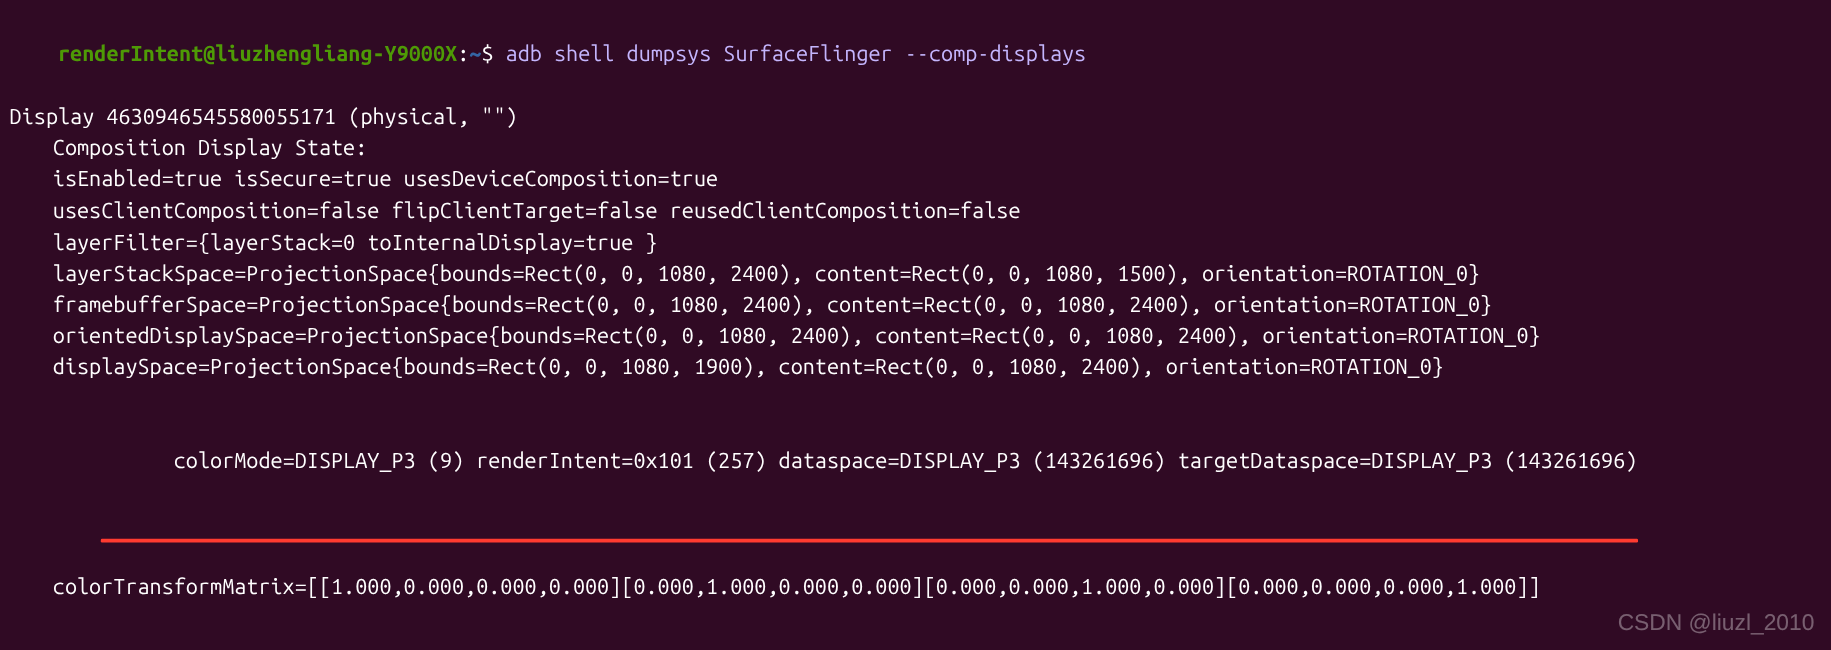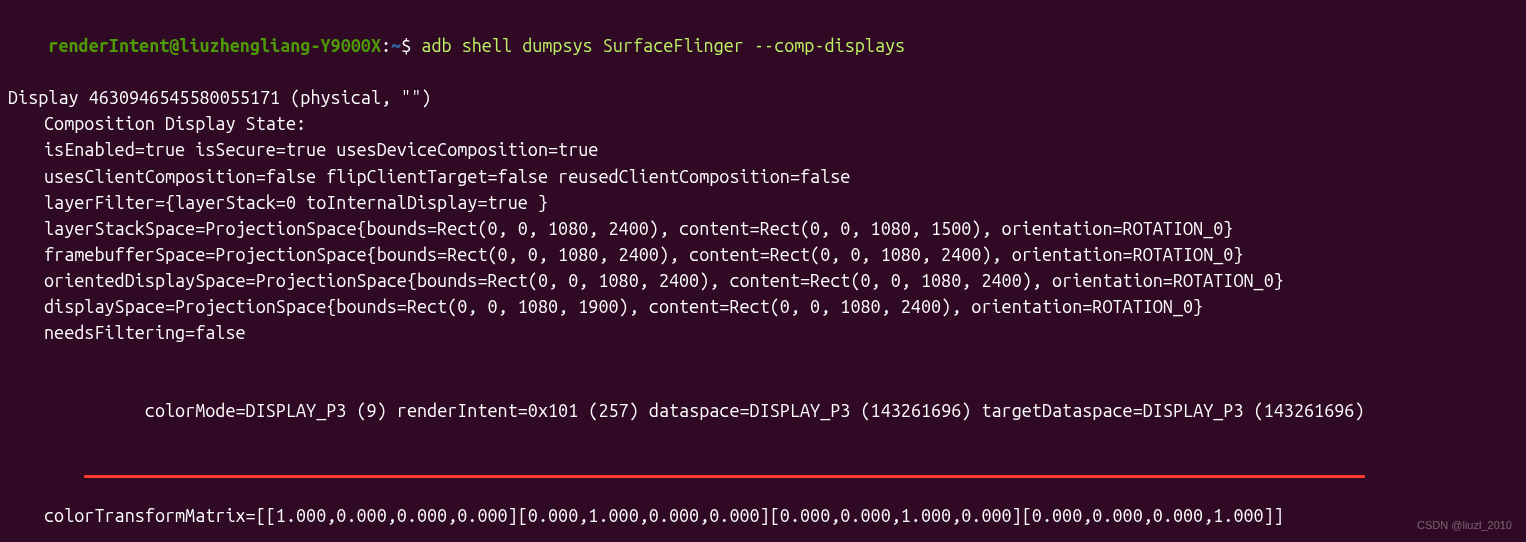--- a/index.html
+++ b/index.html
@@ -12,38 +12,38 @@
     padding: 6px 8px;
     width: 1526px;
     height: 542px;
     overflow: hidden;
     position: relative;
   }
   .prompt-user { color: #4e9a06; font-weight: bold; }
   .prompt-colon { color: #ffffff; }
   .prompt-path { color: #3465a4; font-weight: bold; }
   .prompt-dollar { color: #ffffff; }
-  .cmd { color: #bef264; text-align: center; }
+  .cmd { color: #c4b5fd; text-align: center; }
   .line { white-space: pre; }
   .indent1 { padding-left: 36px; }
   .highlight-wrap { position: relative; display: inline-block; }
   .underline-red {
     position: absolute;
     left: 0; right: 0;
     bottom: -2px;
     height: 3px;
     background: #ff3b30;
     border-radius: 1px;
   }
   .watermark {
     position: absolute;
     right: 14px;
     bottom: 8px;
     color: rgba(255,255,255,0.35);
-    font-size: 11px;
+    font-size: 19px;
     font-family: sans-serif;
   }
 </style>
 </head>
 <body>
 
 <div class="terminal">
 
   <div class="line">
     <span class="prompt-user">renderIntent@liuzhengliang-Y9000X</span><span class="prompt-colon">:</span><span class="prompt-path">~</span><span class="prompt-dollar">$ </span><span class="cmd">adb shell dumpsys SurfaceFlinger --comp-displays</span>
@@ -51,21 +51,20 @@
 
   <div class="line">Display 4630946545580055171 (physical, "")</div>
   <div class="line indent1">Composition Display State:</div>
   <div class="line indent1">isEnabled=true isSecure=true usesDeviceComposition=true</div>
   <div class="line indent1">usesClientComposition=false flipClientTarget=false reusedClientComposition=false</div>
   <div class="line indent1">layerFilter={layerStack=0 toInternalDisplay=true }</div>
   <div class="line indent1">layerStackSpace=ProjectionSpace{bounds=Rect(0, 0, 1080, 2400), content=Rect(0, 0, 1080, 1500), orientation=ROTATION_0}</div>
   <div class="line indent1">framebufferSpace=ProjectionSpace{bounds=Rect(0, 0, 1080, 2400), content=Rect(0, 0, 1080, 2400), orientation=ROTATION_0}</div>
   <div class="line indent1">orientedDisplaySpace=ProjectionSpace{bounds=Rect(0, 0, 1080, 2400), content=Rect(0, 0, 1080, 2400), orientation=ROTATION_0}</div>
   <div class="line indent1">displaySpace=ProjectionSpace{bounds=Rect(0, 0, 1080, 1900), content=Rect(0, 0, 1080, 2400), orientation=ROTATION_0}</div>
-  <div class="line indent1">needsFiltering=false</div>
 
   <div class="line indent1">
     <span class="highlight-wrap">
       <span>colorMode=DISPLAY_P3 (9) renderIntent=0x101 (257) dataspace=DISPLAY_P3 (143261696) targetDataspace=DISPLAY_P3 (143261696)</span>
       <span class="underline-red"></span>
     </span>
   </div>
 
   <div class="line indent1">colorTransformMatrix=[[1.000,0.000,0.000,0.000][0.000,1.000,0.000,0.000][0.000,0.000,1.000,0.000][0.000,0.000,0.000,1.000]]</div>
 

